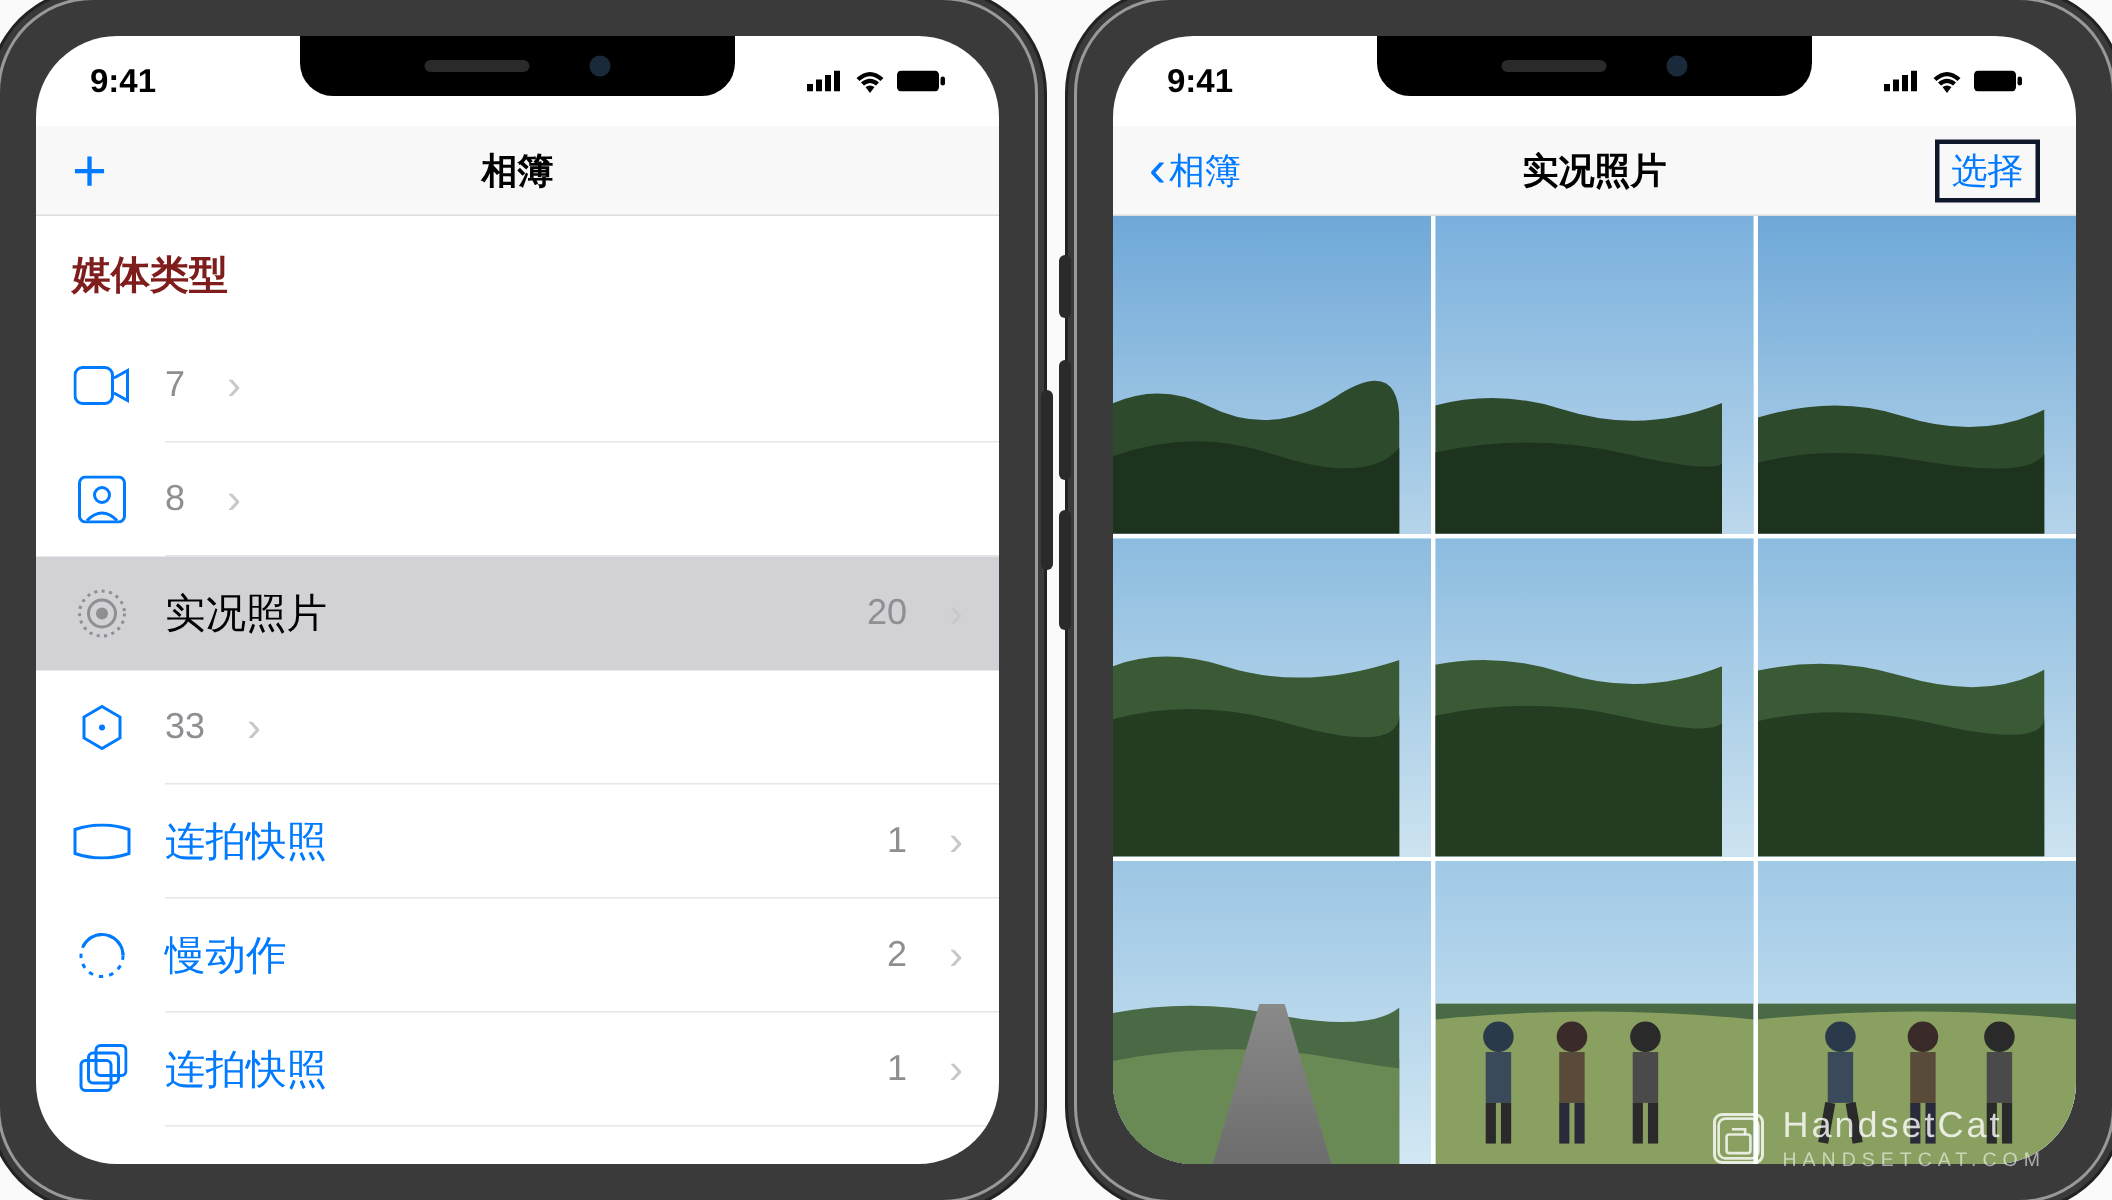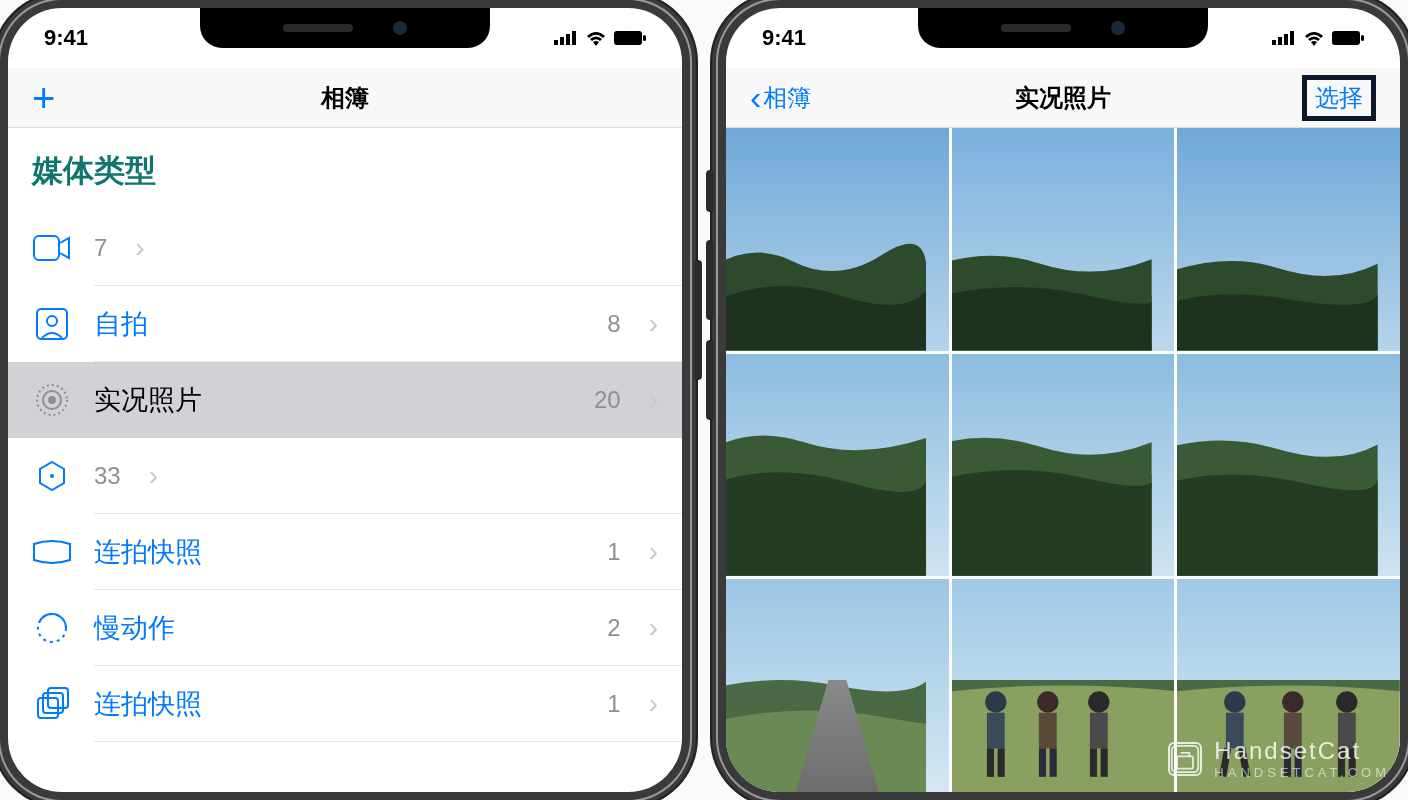--- a/index.html
+++ b/index.html
@@ -12,21 +12,21 @@
     justify-content: space-between;
     position: relative;
     overflow: hidden;
   }
   .phone {
     width: 690px;
     height: 100%;
     position: relative;
     background: #3a3a3a;
     border-radius: 62px;
-    padding: 8px;
+    padding: 24px;
     box-shadow: 0 0 0 2px #999, 0 0 0 6px #3a3a3a, 0 0 0 8px #222;
   }
   .phone-inner {
     width: 100%;
     height: 100%;
     background: #fff;
     border-radius: 54px;
     overflow: hidden;
     position: relative;
   }
@@ -93,28 +93,28 @@
     align-items: center;
     gap: 2px;
   }
   .add-btn {
     font-size: 40px;
     font-weight: 300;
     color: #007aff;
     line-height: 1;
   }
   .select-btn {
-    border: 5px solid #0f172a;
+    border: 3px solid #0f172a;
     padding: 2px 8px;
   }
   .section-header {
-    font-size: 31px;
+    font-size: 26px;
     font-weight: 700;
     padding: 22px 24px 18px;
-    color: #0f766e;
+    color: #7f1d1d;
   }
   .list {}
   .list-item {
     display: flex;
     align-items: center;
     height: 76px;
     padding: 0 24px;
     gap: 22px;
     position: relative;
   }
@@ -178,21 +178,21 @@
     position: absolute;
     bottom: 0;
     left: 30%;
     right: 30%;
     height: 55%;
     background: linear-gradient(to top, #6a6a6a 0%, #8a8a8a 100%);
     clip-path: polygon(40% 0, 60% 0, 100% 100%, 0 100%);
   }
   .watermark {
     position: absolute;
-    right: 18px;
+    right: 44px;
     bottom: 20px;
     display: flex;
     align-items: center;
     gap: 12px;
     color: rgba(255,255,255,0.8);
     font-size: 18px;
     z-index: 50;
   }
   .watermark .wm-icon {
     width: 34px;
@@ -263,21 +263,20 @@
       </div>
 
       <div class="list-item">
         <span class="icon">
           <svg width="32" height="32" viewBox="0 0 32 32">
               <rect x="1" y="1" width="30" height="30" rx="4"></rect>
               <circle cx="16" cy="13" r="5"></circle>
               <path d="M6 30 Q16 20 26 30"></path>
             </svg>
         </span>
-        <span class="label">自拍</span>
         <span class="count">8</span>
         <span class="chev">›</span>
       </div>
 
       <div class="list-item selected">
         <span class="icon">
           <svg width="34" height="34" viewBox="0 0 34 34">
               <circle cx="17" cy="17" r="15" stroke-dasharray="2 3"></circle>
               <circle cx="17" cy="17" r="9"></circle>
               <circle cx="17" cy="17" r="4" fill="#8e8e93" stroke="none"></circle>

